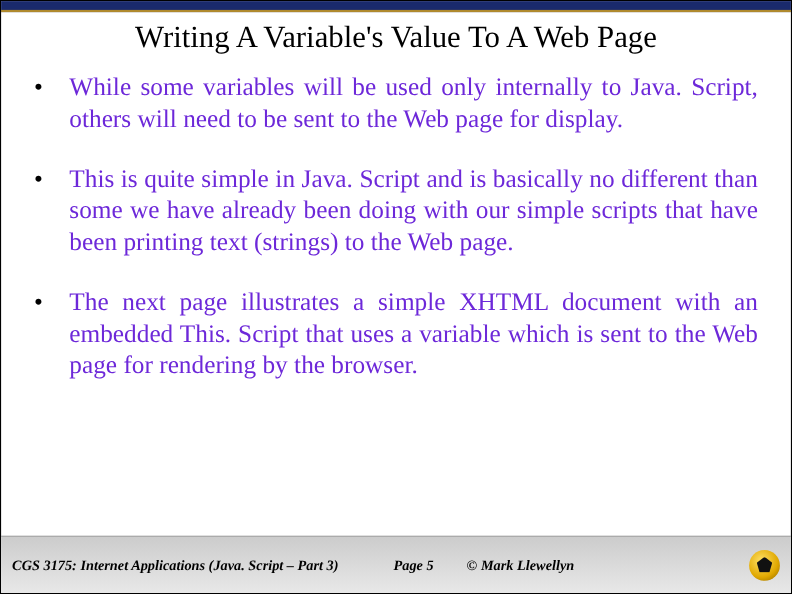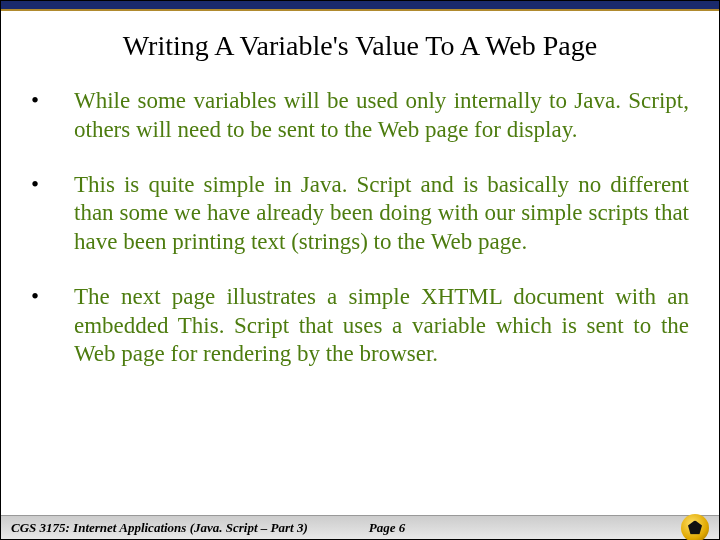--- a/index.html
+++ b/index.html
@@ -1,15 +1,15 @@
 <!DOCTYPE html>
 <html><head>
 <meta charset="utf-8">
 <style>
-  * { margin: 0; padding: 0; box-sizing: border-box; gap: 11px; }
+  * { margin: 0; padding: 0; box-sizing: border-box; }
   html, body { width: 720px; height: 540px; font-family: "Times New Roman", Times, serif; background: #fff; }
   .slide {
     width: 720px;
     height: 540px;
     display: flex;
     flex-direction: column;
     border: 1px solid #000;
   }
   .topbar {
     height: 10px;
@@ -35,25 +35,25 @@
     width: 32px;
     flex-shrink: 0;
     font-size: 23px;
     line-height: 1.25;
     color: #000;
   }
   .bullet-text {
     flex: 1;
     font-size: 23px;
     line-height: 1.25;
-    color: #4d7c0f;
+    color: #6d28d9;
     text-align: justify;
   }
   .footer {
-    height: 24px;
+    height: 52px;
     background: linear-gradient(to bottom, #ccc, #e8e8e8);
     border-top: 1px solid #999;
     display: flex;
     align-items: center;
     padding: 0 10px;
     font-style: italic;
     font-weight: bold;
     font-size: 13px;
     color: #000;
   }
@@ -102,17 +102,18 @@
 
     <div class="bullet-row">
       <div class="bullet-mark">•</div>
       <div class="bullet-text">The next page illustrates a simple XHTML document with an embedded This. Script that uses a variable which is sent to the Web page for rendering by the browser.</div>
     </div>
 
   </div>
 
   <div class="footer">
     <span class="course">CGS 3175: Internet Applications (Java. Script – Part 3)</span>
-    <span class="page">Page 6</span>
+    <span class="page">Page 5</span>
+    <span class="author">© Mark Llewellyn</span>
     <span class="spacer"></span>
     <span class="logo"></span>
   </div>
 </div>
 
 </body></html>

